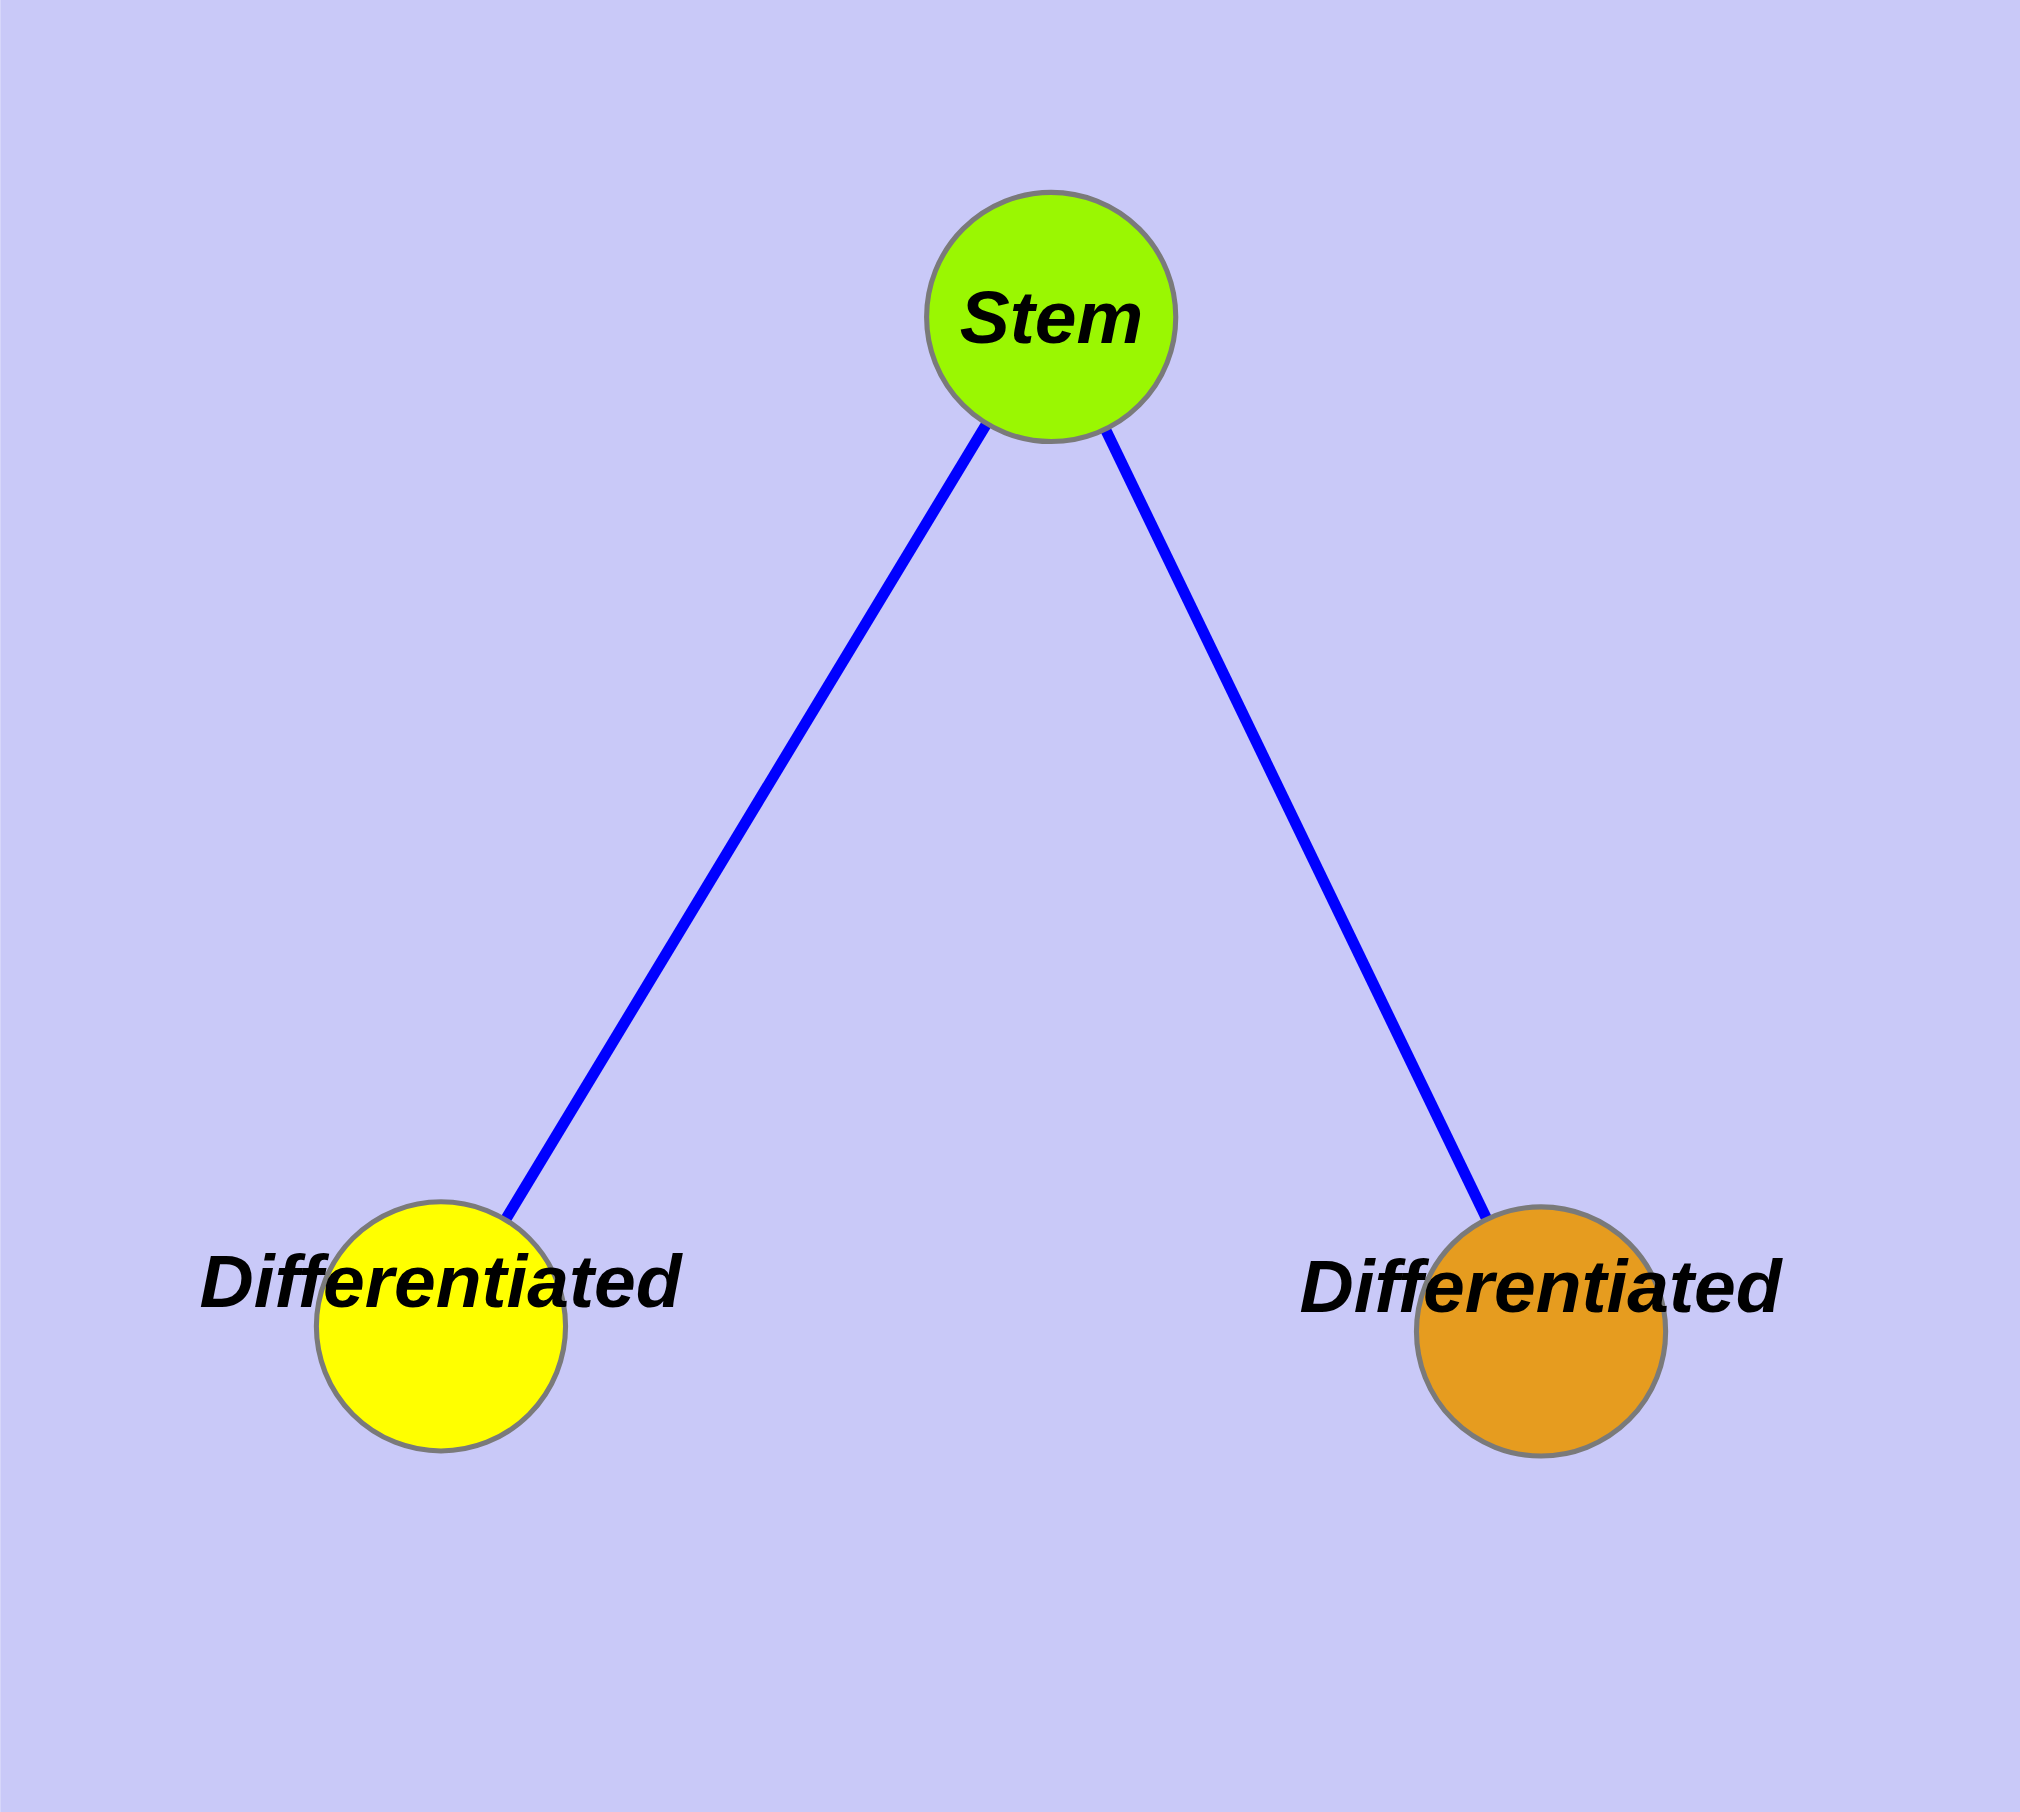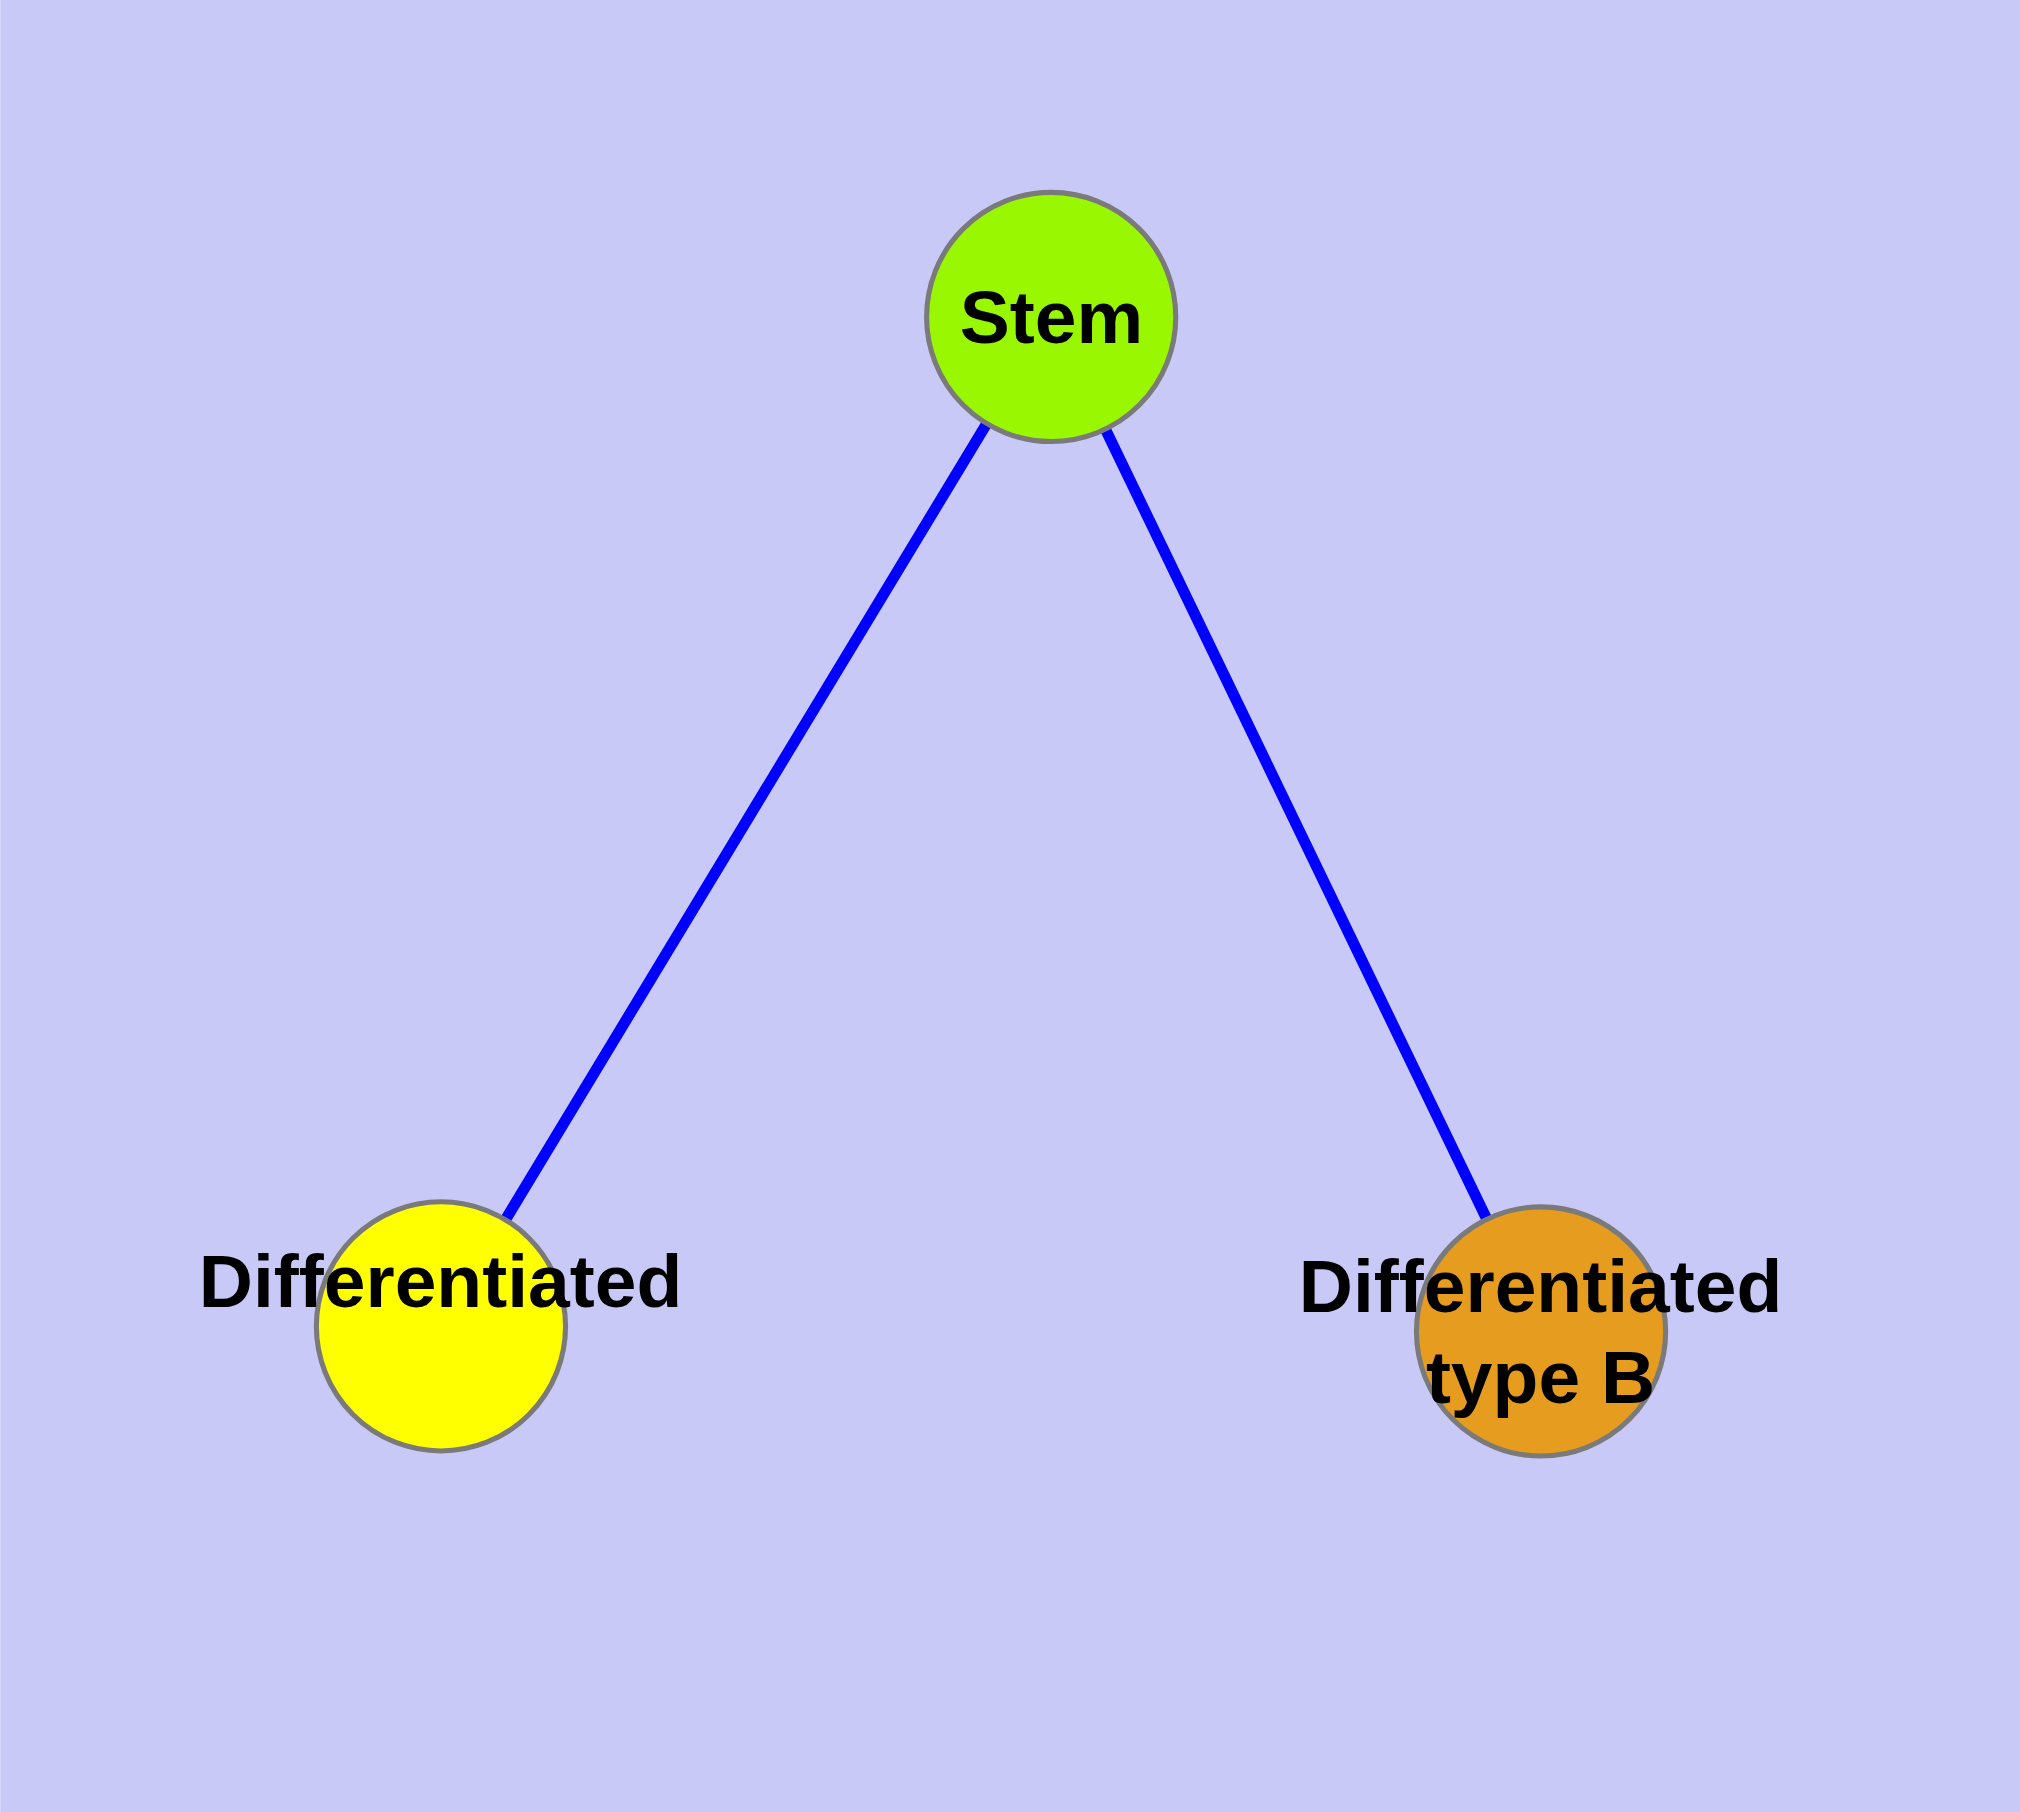--- a/index.html
+++ b/index.html
@@ -11,20 +11,21 @@
     height: 1812px;
     position: relative;
     overflow: hidden;
     font-family: "Liberation Sans", "DejaVu Sans", sans-serif;
   }
   #stage {
     position: absolute;
     inset: 0;
     width: 2021px;
     height: 1812px;
+    font-style: italic;
   }
   svg.graph {
     position: absolute;
     left: 0;
     top: 0;
     width: 2021px;
     height: 1812px;
     display: block;
   }
   .node-label {
@@ -64,17 +65,16 @@
   <div class="node-label" style="left: 797px; top: 272px; width: 509px;">
     <span class="line">Stem</span>
   </div>
 
   <div class="node-label" style="left: 59px; top: 1236px; width: 763px;">
     <span class="line">Differentiated</span>
   </div>
 
   <div class="node-label" style="left: 1159px; top: 1241px; width: 763px;">
     <span class="line">Differentiated</span>
-    <span class="line">type B</span>
   </div>
 
 </div>
 
 
 </body></html>

